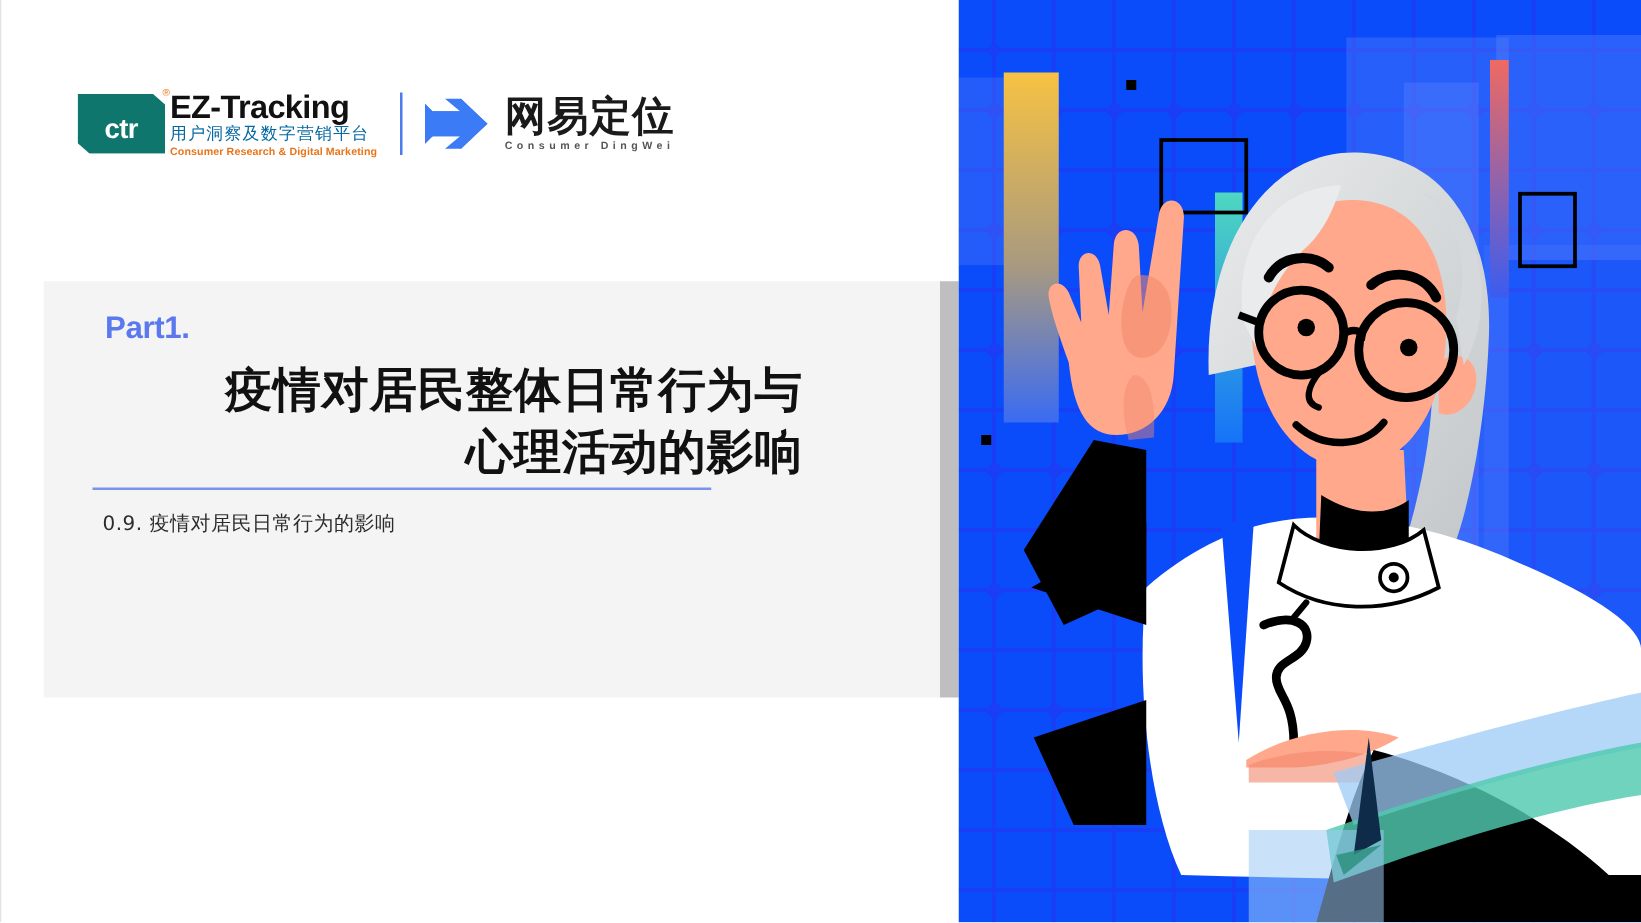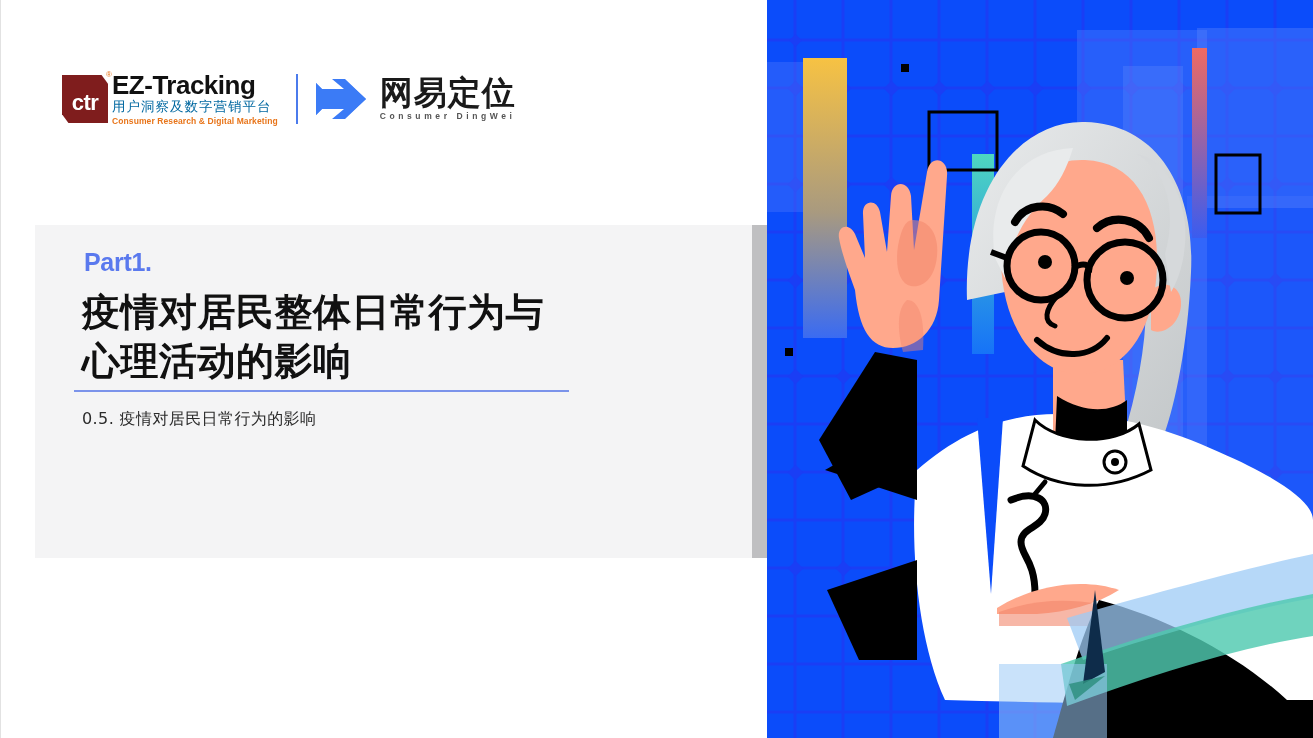--- a/index.html
+++ b/index.html
@@ -30,22 +30,22 @@
   
   .logo-lockup {
     position: absolute;
     left: 62px; top: 70px;
     height: 58px;
     display: flex;
     align-items: center;
   }
   .ctr-mark {
     position: relative;
-    width: 46px; height: 48px;
-    background: #7f1d1d;
+    width: 70px; height: 48px;
+    background: #0f766e;
     clip-path: polygon(0 0, 86% 0, 100% 18%, 100% 100%, 14% 100%, 0 82%);
     display: flex;
     align-items: center;
     justify-content: center;
   }
   .ctr-mark-text {
     color: #ffffff;
     font-weight: bold;
     font-size: 22px;
     letter-spacing: -0.5px;
@@ -142,21 +142,21 @@
     position: absolute;
     left: 82px; top: 288px;
     width: 560px;
     font-size: 38px;
     font-weight: bold;
     color: #111111;
     line-height: 1.28;
     letter-spacing: 0.5px;
     font-family: "DejaVu Sans", sans-serif;
   }
-  .headline div { white-space: nowrap; }
+  .headline div { white-space: nowrap; text-align: right; }
   .rule {
     position: absolute;
     left: 74px; top: 390px;
     width: 495px; height: 1.5px;
     background: #7b93ea;
   }
   .toc {
     position: absolute;
     left: 82px; top: 403px;
     width: 560px;
@@ -220,21 +220,21 @@
   <div class="part-label">Part1.</div>
 
   <div class="headline">
     <div>疫情对居民整体日常行为与</div>
     <div>心理活动的影响</div>
   </div>
 
   <div class="rule"></div>
 
   <div class="toc">
-    <div class="toc-item">0.5. 疫情对居民日常行为的影响</div>
+    <div class="toc-item">0.9. 疫情对居民日常行为的影响</div>
   </div>
 
   <div class="art">
     <svg width="546" height="738" viewBox="0 0 546 738">
       <defs>
         <linearGradient id="gYellow" x1="0" y1="0" x2="0" y2="1">
           <stop offset="0%" stop-color="#f7c243"></stop>
           <stop offset="55%" stop-color="#a99a7f"></stop>
           <stop offset="100%" stop-color="#3a6bf2"></stop>
         </linearGradient>

